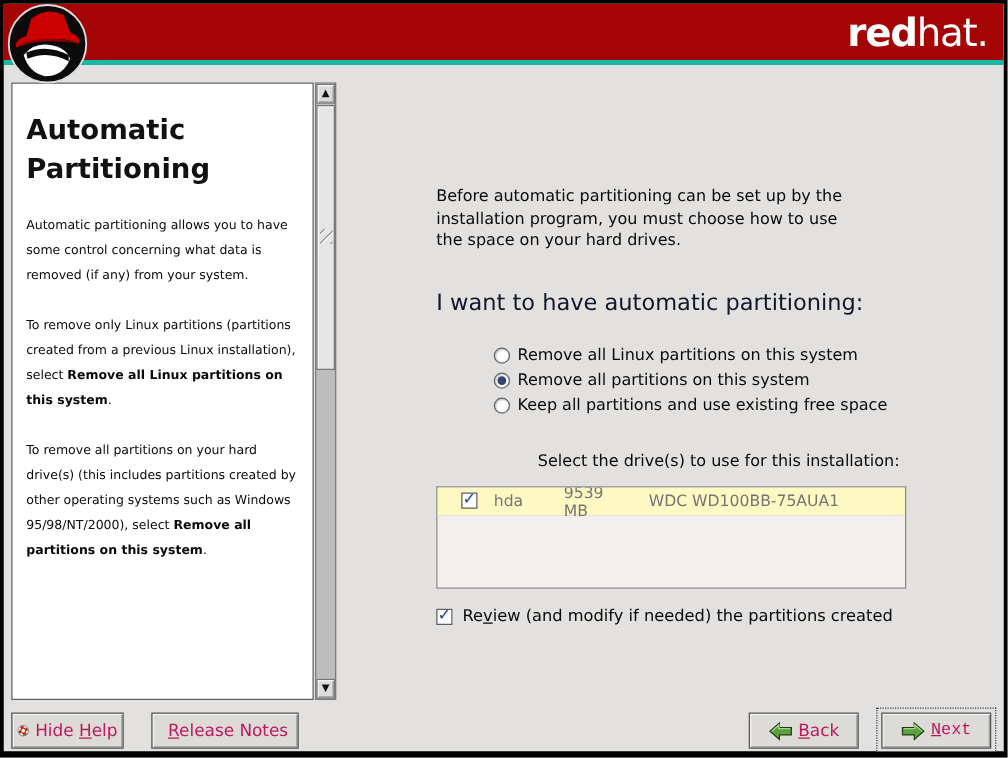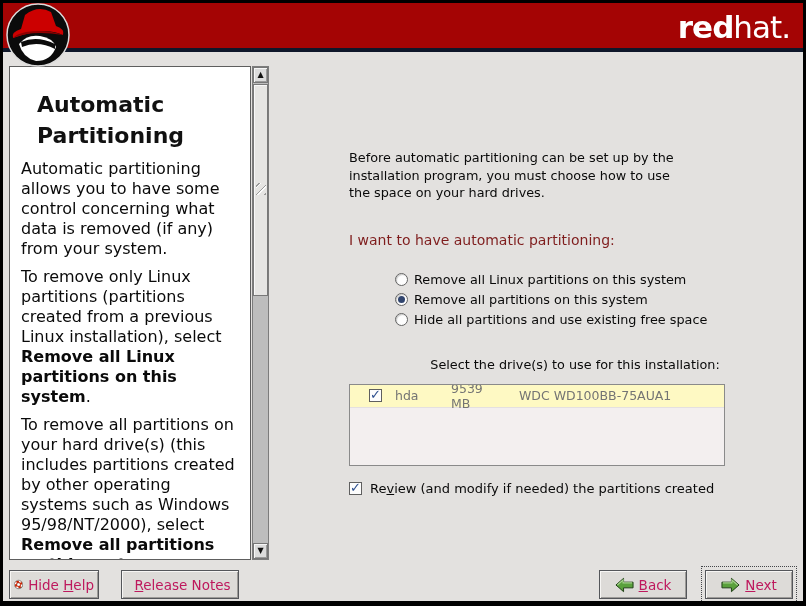--- a/index.html
+++ b/index.html
@@ -8,40 +8,40 @@
 
   .window {
     position:relative; width:806px; height:606px;
     border:3px solid #000; border-bottom-width:5px;
     background:#e3e1df; overflow:hidden;
   }
 
   
   .header {
     position:absolute; left:0; top:0; right:0; height:49px;
-    background:#a40404; border-bottom:4px solid #0f172a;
+    background:#a40404; border-bottom:4px solid #14b8a6;
   }
   .brand {
     position:absolute; right:13px; top:6px;
     color:#fff; font-size:31px; letter-spacing:-1px; line-height:36px;
   }
   .logo { position:absolute; left:3px; top:-1px; width:64px; height:66px; z-index:5; }
 
   
   .help-panel {
     position:absolute; left:6px; top:63px; width:242px; height:494px;
     background:#fff; border:1px solid #5e5e5e; overflow:hidden;
     padding:10px 11px;
   }
   .help-title {
     font-size:22px; font-weight:bold; color:#111;
-    line-height:31px; margin-top:12px;margin-left:16px;
+    line-height:31px; margin-top:12px;
   }
   .help-paragraphs p {
-    font-size:16px; line-height:20px; color:#0a0a0a; margin-top:8px;
+    font-size:10px; line-height:20px; color:#0a0a0a; margin-top:20px;
   }
   .b { font-weight:bold; }
 
   
   .scrollbar {
     position:absolute; left:249px; top:63px; width:17px; height:494px;
     background:#bdbdbd; border:1px solid #7c7c7c;
   }
   .sb-btn {
     position:absolute; left:0; width:15px; height:16px;
@@ -61,21 +61,21 @@
   }
   .sb-grip {
     position:absolute; left:2px; top:98px; width:10px; height:12px;
     background:repeating-linear-gradient(135deg,
       transparent 0 2px, #9a9a9a 2px 3px, #fdfdfd 3px 4px, transparent 4px 6px);
   }
 
   
   .content { position:absolute; left:346px; top:63px; width:452px; }
   .intro { font-size:12.8px; line-height:17.5px; color:#0a0a0a; margin-top:83px; width:336px; }
-  .prompt { font-size:14px; color:#7f1d1d; margin-top:30px; }
+  .prompt { font-size:18px; color:#0f172a; margin-top:30px; }
 
   .radio-group { margin-top:22px; }
   .radio-row { display:flex; align-items:center; height:20px; margin-left:46px; }
   .radio {
     width:13px; height:13px; border-radius:50%;
     border:1px solid #636363; background:#fdfdfd; margin-right:6px;
     position:relative; box-shadow:inset 1px 1px 1px #c9c9c9;
   }
   .radio .dot {
     display:none; position:absolute; left:2px; top:2px;
@@ -118,21 +118,21 @@
     background:#dddbd8; border:1px solid #54565a;
     box-shadow:inset 1px 1px 0 #f7f6f4, inset -1px -1px 0 #9d9b98;
     font-size:13.5px; color:#be185d; cursor:default; padding:0 10px;
   }
   .btn svg { margin-right:5px; }
   .btn-hide-help { left:6px; width:90px; padding:0 4px; }
   .btn-release-notes { left:118px; width:118px; }
   .btn-back { left:596px; width:88px; }
   .next-focus {
     position:absolute; left:698px; top:563px; width:96px; height:37px;
-    border:1px dotted #44464a; padding:3px; background:#e3e1df;
+    border:1px dotted #44464a; padding:3px; background:#e3e1df;font-family:Liberation Mono, monospace;
   }
   .btn-next { position:static; width:88px; height:29px; }
   .btn .lbl { white-space:pre; }
   .u { text-decoration:underline; }
 </style>
 </head>
 <body>
 
 <div class="window">
 
@@ -174,21 +174,21 @@
         <span class="radio-label">Remove all Linux partitions on this system</span>
       </div>
       <div class="radio-row">
         <span class="radio on">
             <span class="dot"></span>
           </span>
         <span class="radio-label">Remove all partitions on this system</span>
       </div>
       <div class="radio-row">
         <span class="radio"></span>
-        <span class="radio-label">Hide all partitions and use existing free space</span>
+        <span class="radio-label">Keep all partitions and use existing free space</span>
       </div>
     </div>
 
     <div class="drives-label">Select the drive(s) to use for this installation:</div>
 
     <div class="drive-listbox">
       <div class="drive-row">
         <span class="checkbox on"></span>
         <span class="drive-device">hda</span>
         <span class="drive-size">9539 MB</span>

